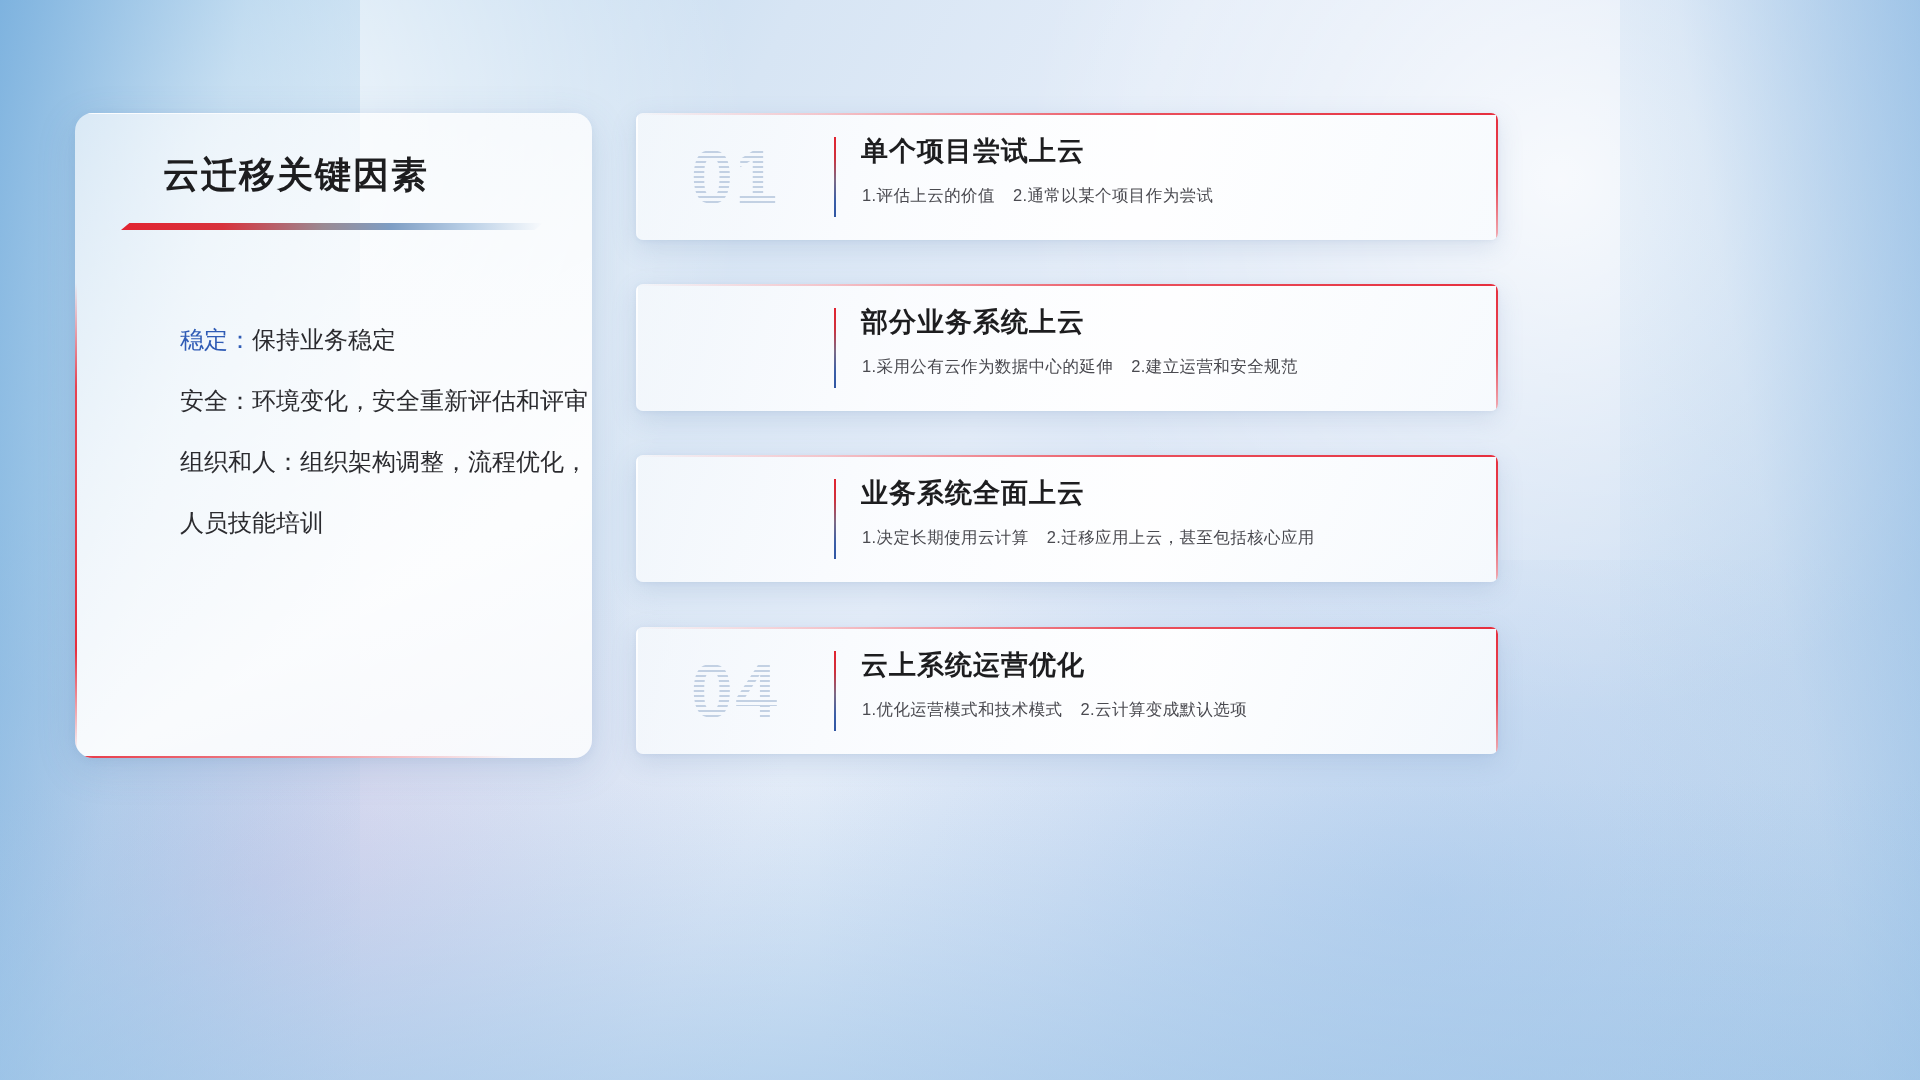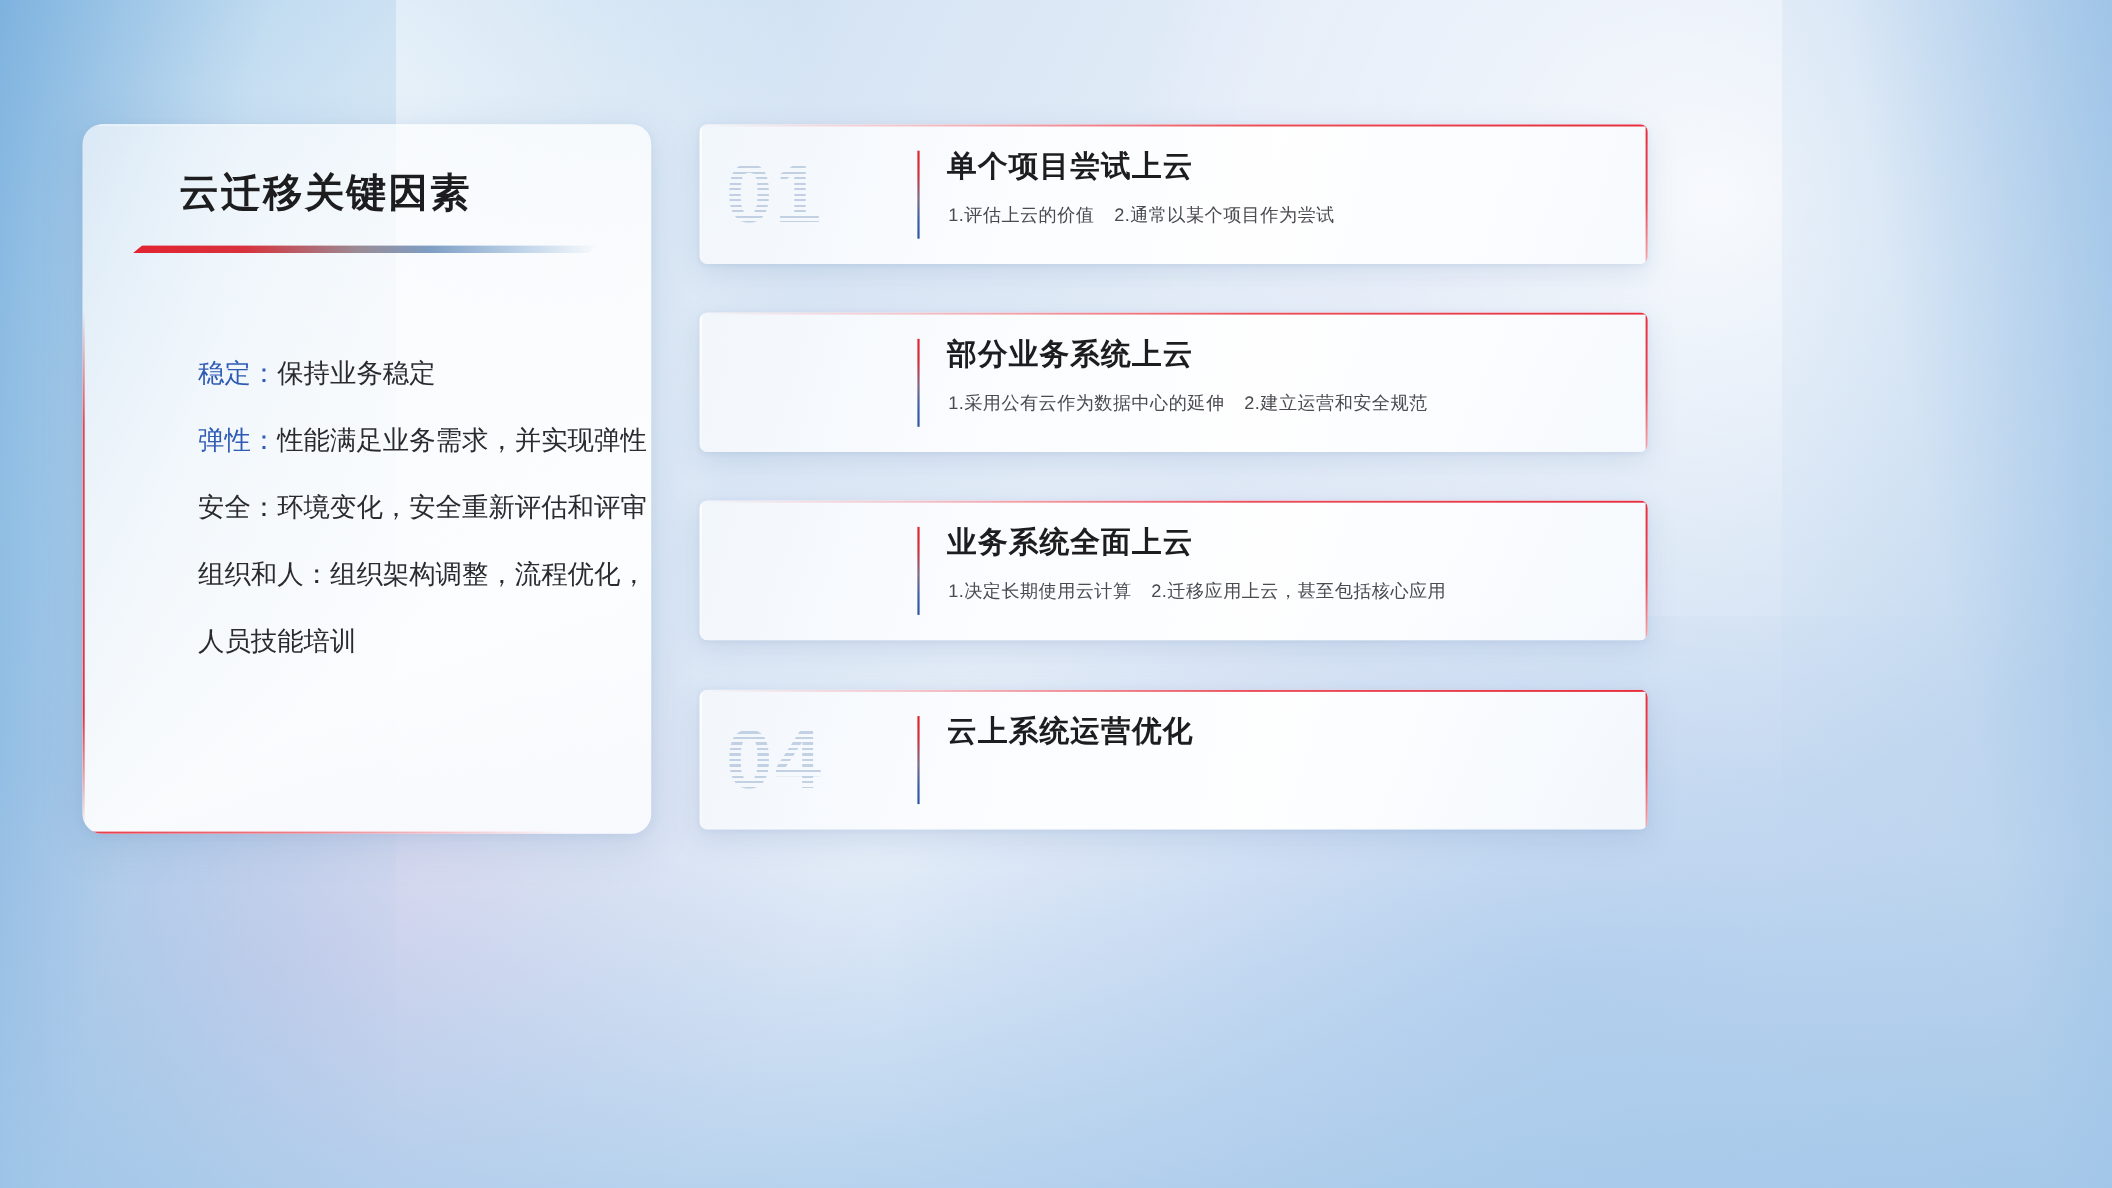--- a/index.html
+++ b/index.html
@@ -104,20 +104,21 @@
     background:linear-gradient(180deg, rgba(255,255,255,.95) 0%, rgba(255,255,255,.55) 60%, rgba(255,255,255,.2) 100%);
   }
   .step-num{
     position:absolute;left:24px;top:18px;width:150px;height:92px;
     font-size:76px;font-weight:bold;letter-spacing:2px;line-height:92px;
     color:#8ba4c4;opacity:.40;
     -webkit-background-clip:text;background-clip:text;
     background-image:repeating-linear-gradient(0deg, rgba(120,150,190,1) 0px, rgba(120,150,190,1) 2px, rgba(255,255,255,0) 2px, rgba(255,255,255,0) 5px);
     -webkit-text-fill-color:transparent;
     filter:blur(.3px);
+    text-align:center;
     user-select:none;
   }
   .step-divider{
     position:absolute;left:198px;top:24px;width:2px;height:80px;
     background:linear-gradient(180deg,#e22330 0%, #d0303c 26%, #7b6a86 54%, #3a5ea8 80%, #2f55a3 100%);
   }
   .step-title{
     position:absolute;left:225px;top:20px;
     font-size:27px;font-weight:bold;color:#1d1d1f;letter-spacing:1px;
     white-space:nowrap;
@@ -148,23 +149,20 @@
   <div class="edge-red"></div>
   <div class="edge-red-b"></div>
 
   <div class="card-title">云迁移关键因素</div>
   <div class="title-rule"></div>
 
   <div class="kv-list">
     <div class="kv-row">
       <span class="k">稳定：</span><span class="v">保持业务稳定</span>
     </div>
-    <div class="kv-row">
-      <span class="k">弹性：</span><span class="v">性能满足业务需求，并实现弹性</span>
-    </div>
     <div class="kv-row gray">
       <span class="k">安全：</span><span class="v">环境变化，安全重新评估和评审</span>
     </div>
     <div class="kv-row gray">
       <span class="k">组织和人：</span><span class="v">组织架构调整，流程优化，</span>
     </div>
     <div class="kv-row gray">
       <span class="k"></span><span class="v">人员技能培训</span>
     </div>
   </div>
@@ -198,13 +196,14 @@
   <div class="step-sub"><span>1.决定长期使用云计算</span><span class="gap"></span><span>2.迁移应用上云，甚至包括核心应用</span></div>
 </div>
 
 <div class="step-card" style="top:627px">
   <div class="top-red"></div>
   <div class="right-red"></div>
   <div class="left-white"></div>
   <div class="step-num">04</div>
   <div class="step-divider"></div>
   <div class="step-title">云上系统运营优化</div>
+  <div class="step-sub"><span>1.优化运营模式和技术模式</span><span class="gap"></span><span>2.云计算变成默认选项</span></div>
 </div>
 
 </body></html>

